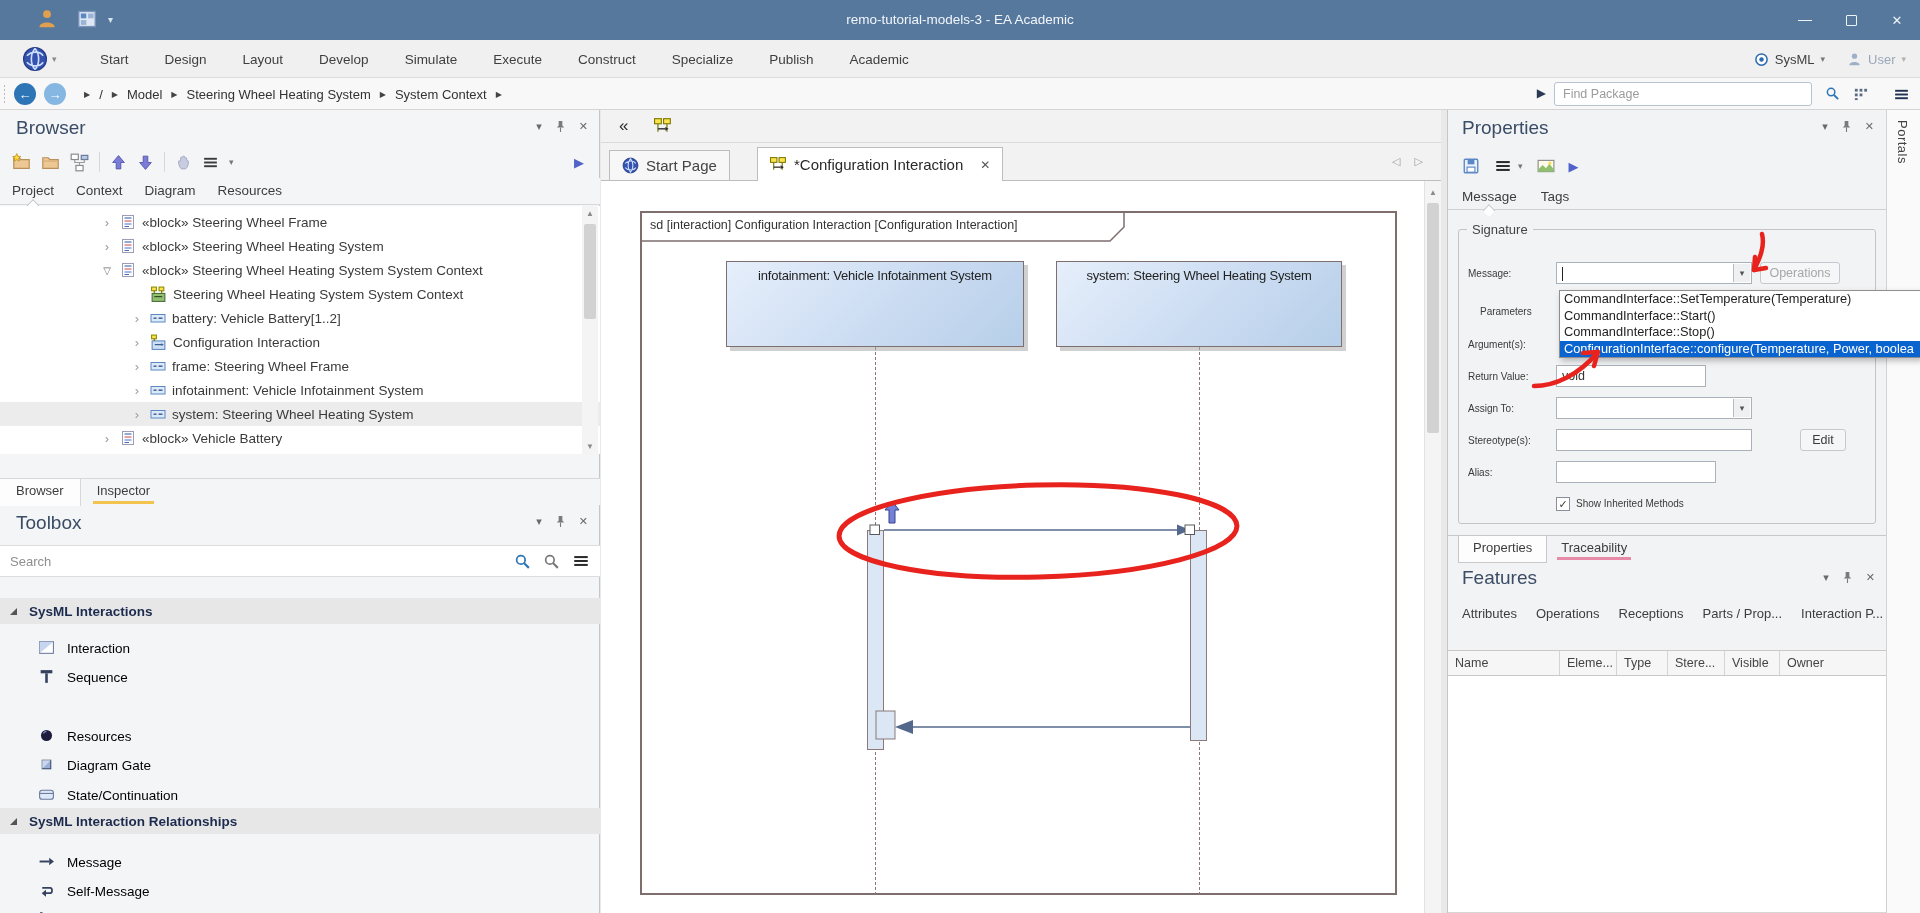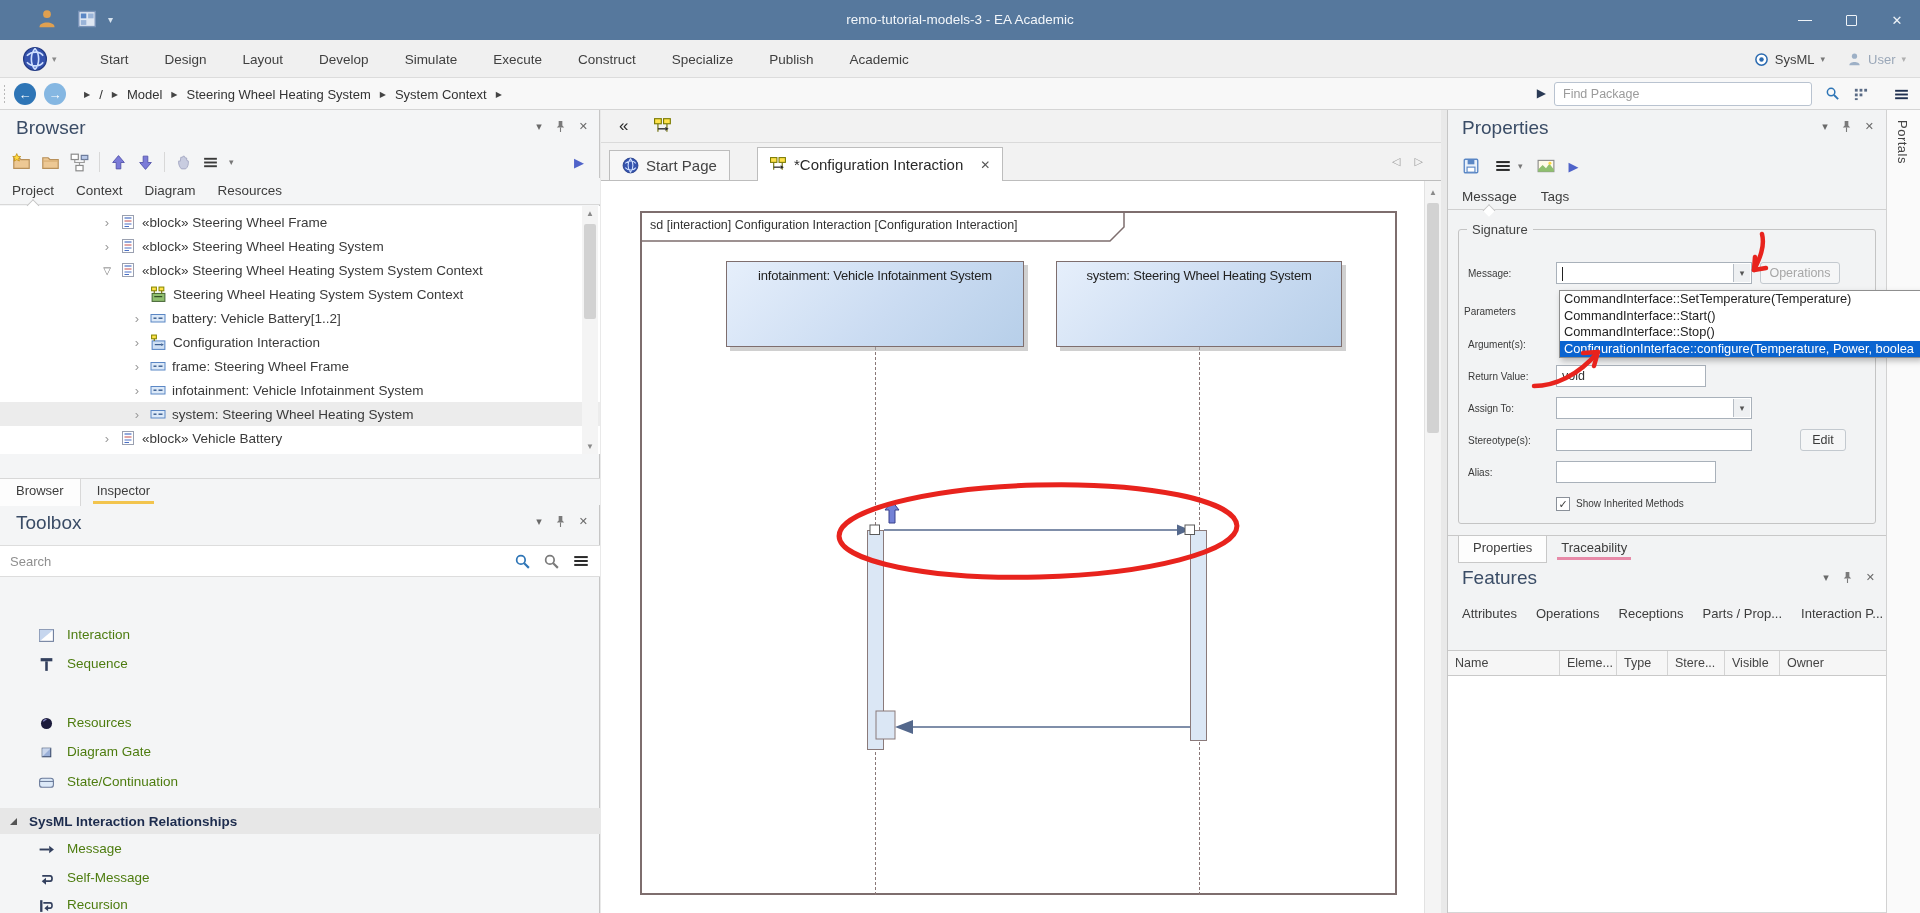--- a/index.html
+++ b/index.html
@@ -65,21 +65,21 @@
   .bbt .ul-yellow { position:absolute; left:12px; right:12px; bottom:2px; height:3px; background:#f2c44d; }
 
   
   #toolbox-panel { position:absolute; left:0; top:395px; width:600px; height:408px; }
   #tb-search { position:absolute; left:0; top:40px; width:600px; height:32px; background:#fff; border-top:1px solid #ddd; border-bottom:1px solid #ddd; }
   #tb-search input { width:100%; height:100%; border:none; outline:none; padding:0 10px; font-size:13px; font-family:"Liberation Sans",sans-serif; color:#333; }
   #tb-search input::placeholder { color:#8f8f8f; }
   .tb-search-icons { position:absolute; right:10px; top:6px; display:flex; gap:12px; align-items:center; }
   .tb-group { position:absolute; left:0; width:600px; height:26px; background:#e7e7e7; display:flex; align-items:center; font-size:13.5px; font-weight:bold; color:#1d2c4e; }
   .tb-tri { width:0; height:0; border-left:7px solid transparent; border-bottom:7px solid #555; margin:0 12px 0 10px; transform:rotate(0deg); }
-  .tb-item { position:absolute; left:0; width:600px; height:29px; display:flex; align-items:flex-start; font-size:13.5px; color:#4d7c0f; }
+  .tb-item { position:absolute; left:0; width:600px; height:29px; display:flex; align-items:flex-end; font-size:13.5px; color:#000000; }
   .tb-item .icn { margin:0 12px 0 38px; }
 
   
   #minibar { position:absolute; left:0; top:0; width:840px; height:33px; background:#f2f2f2; border-bottom:1px solid #dadada; display:flex; align-items:center; gap:26px; padding-left:18px; color:#333; }
   #minibar .collapse { font-size:17px; color:#2a2a2a; }
   #tabstrip { position:absolute; left:0; top:33px; width:840px; height:38px; background:#f2f2f2; }
   #tabstrip .baseline { position:absolute; left:0; right:0; bottom:0; height:1px; background:#bdbdbd; }
   .dtab { position:absolute; display:flex; align-items:center; gap:7px; font-size:15px; border:1px solid #bdbdbd; padding:0 12px; }
   .dtab.inactive { left:8px; top:7px; height:31px; background:#f7f7f7; color:#444; }
   .dtab.active { left:156px; top:4px; height:34px; background:#fff; color:#2a2a2a; border-bottom:none; z-index:2; }
@@ -576,20 +576,24 @@
                   <use href="#sym-magnifier"></use>
                 </svg>
               </span>
             <span style="color:#2a2a2a">
                 <svg class="ic" width="18" height="18">
                   <use href="#sym-hamburger"></use>
                 </svg>
               </span>
           </span>
         </div>
+        <div class="tb-group" style="top:93px">
+          <span class="tb-tri"></span>
+          <span>SysML Interactions</span>
+        </div>
         <div class="tb-item" style="top:122px">
           <span class="icn">
               <svg class="ic" width="17" height="17">
                 <use href="#sym-tb-frame"></use>
               </svg>
             </span>
           <span>Interaction</span>
         </div>
         <div class="tb-item" style="top:151px">
           <span class="icn">
@@ -765,21 +769,21 @@
         <legend>Signature</legend>
       </fieldset>
 
       <span class="frm-lbl" style="left:20px;top:158px">Message:</span>
       <span class="frm-inp" style="left:108px;top:152px;width:196px">
         <span class="txtcaret"></span>
         <span class="combo-btn">▾</span>
       </span>
       <span class="btn disabled" style="left:312px;top:152px;width:80px">Operations</span>
 
-      <span class="frm-lbl" style="left:16px;top:196px">Parameters</span>
+      <span class="frm-lbl" style="left:32px;top:196px">Parameters</span>
       <span class="frm-lbl" style="left:20px;top:229px">Argument(s):</span>
 
       <span class="frm-lbl" style="left:20px;top:261px">Return Value:</span>
       <input class="frm-inp" style="left: 108px; top: 255px; width: 150px;" type="text" readonly="" value="void">
 
       <span class="frm-lbl" style="left:20px;top:293px">Assign To:</span>
       <span class="frm-inp" style="left:108px;top:287px;width:196px">
         <span class="combo-btn">▾</span>
       </span>
 

